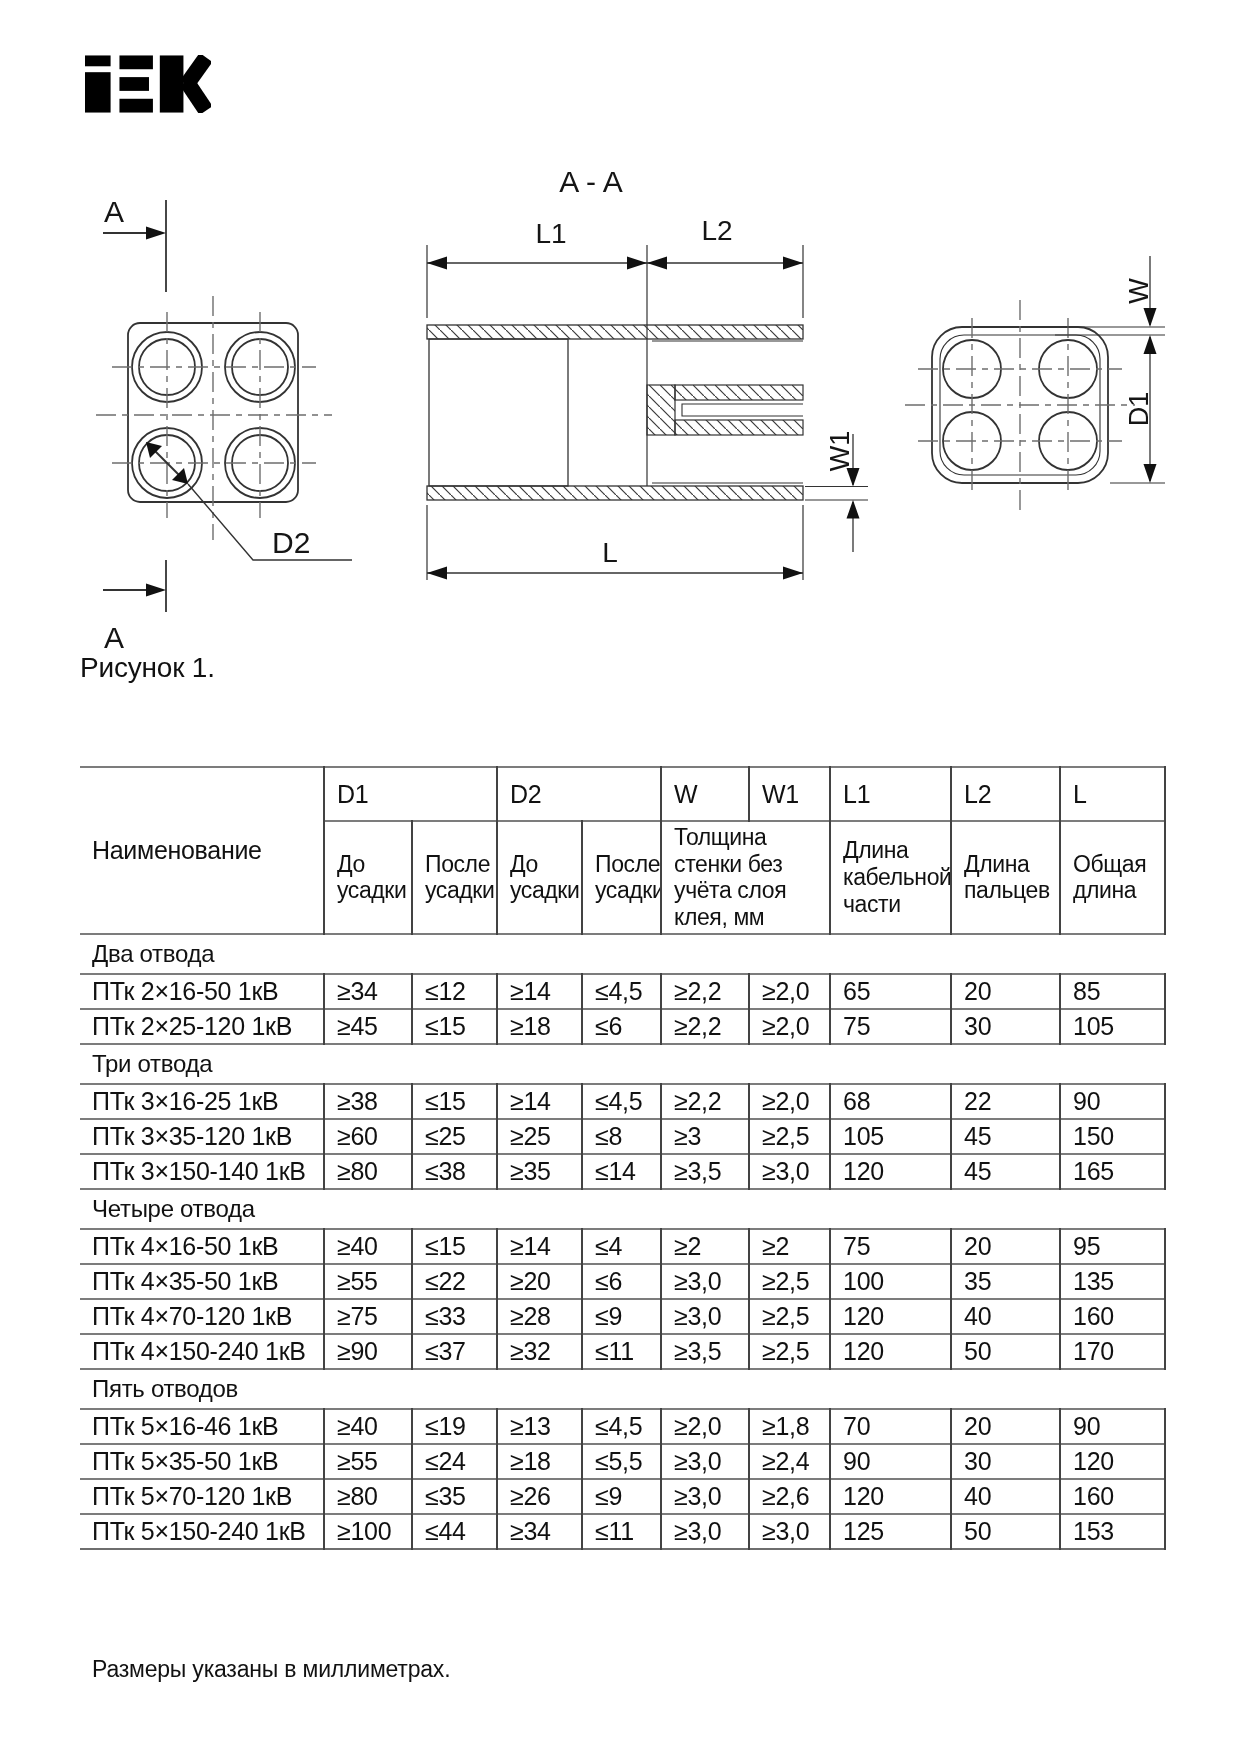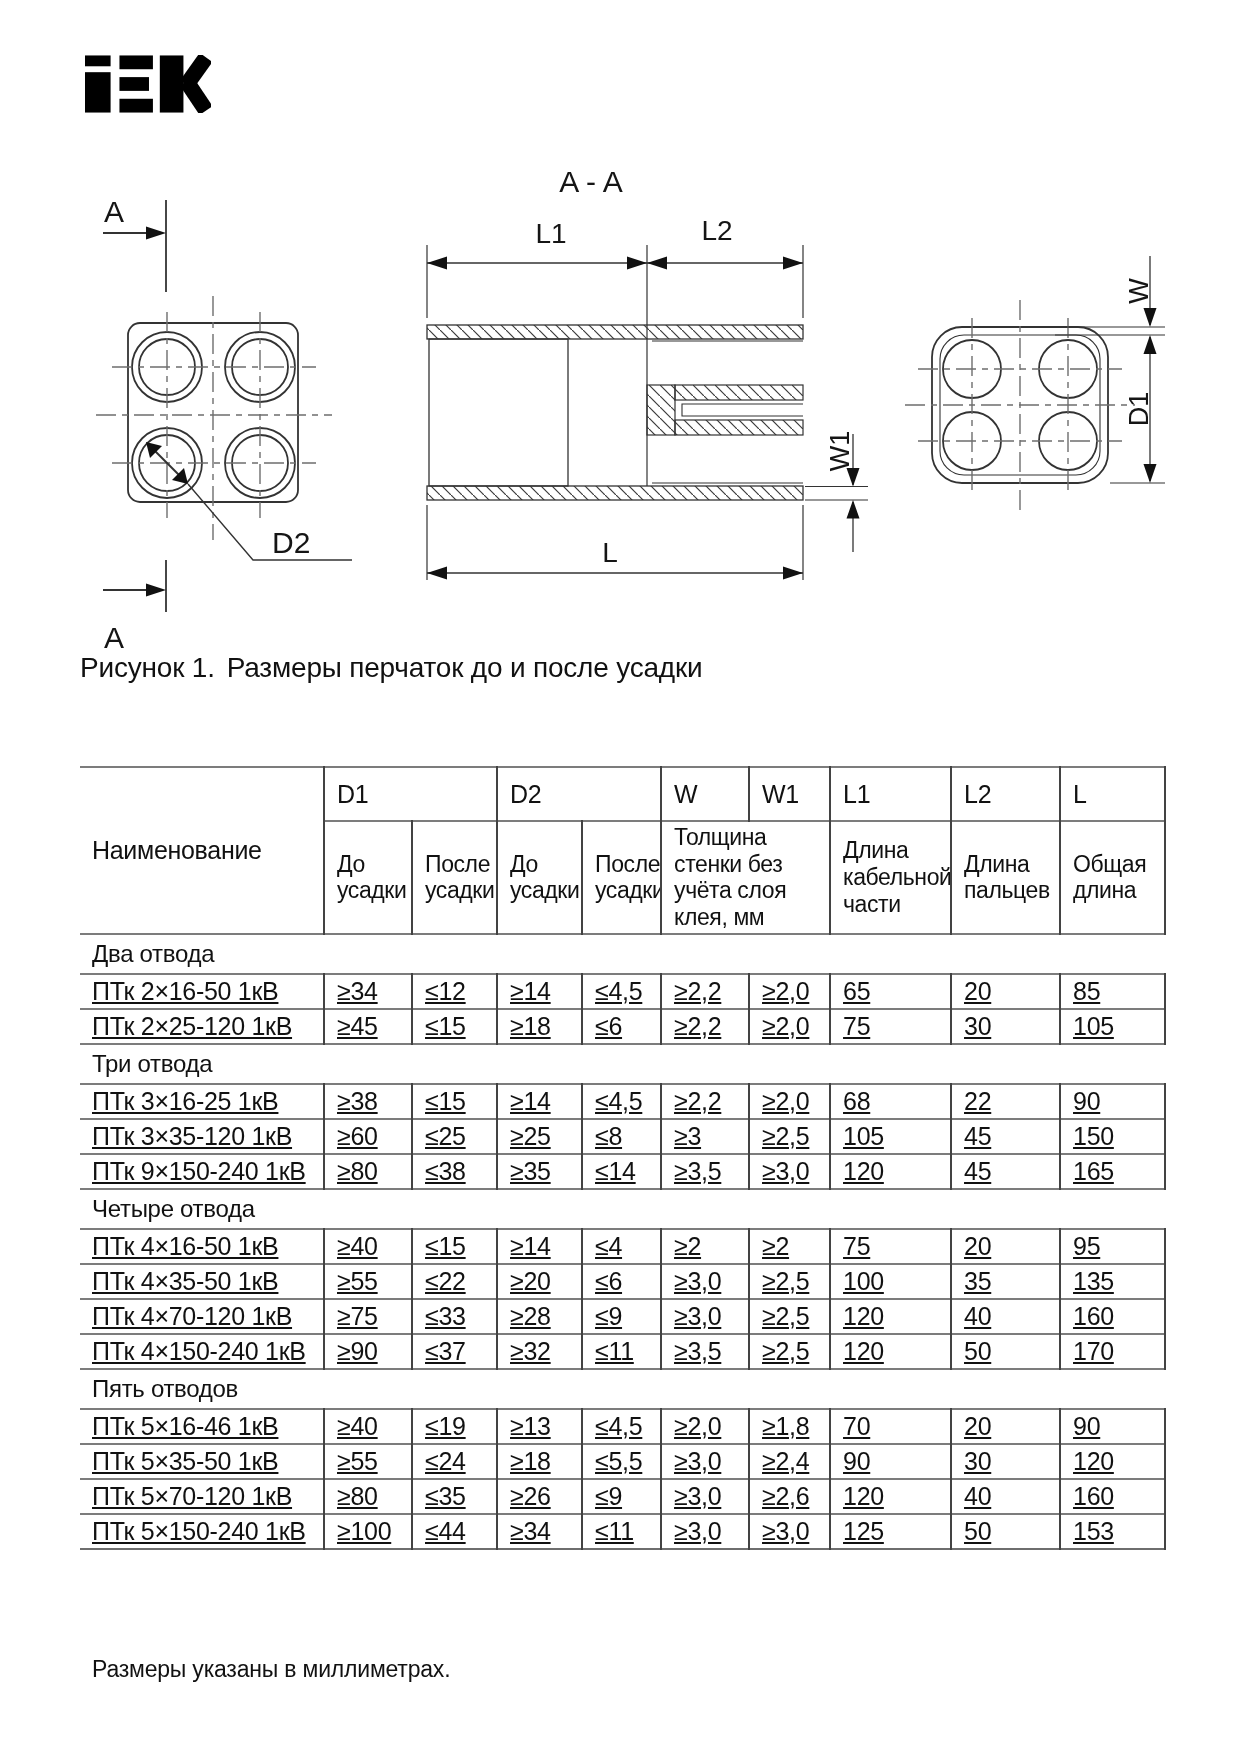--- a/index.html
+++ b/index.html
@@ -32,21 +32,21 @@
     text-align:left; vertical-align:middle;
     font-weight:normal; line-height:1.16;
     overflow:hidden;
   }
   .dim-table thead tr.h1 { height:54px; }
   .dim-table thead tr.h1 th { font-size:25px; }
   .dim-table thead tr.h2 { height:84px; }
   .dim-table thead tr.h2 th { font-size:23px; letter-spacing:-0.4px; }
   .dim-table tr.group-row { height:40px; }
   .dim-table tr.group-row td { border-right:none; font-size:24px; }
-  .dim-table tr.data-row { height:29px;text-decoration:underline; }
+  .dim-table tr.data-row { height:29px; }
   .footnote {
     position:absolute; top:1656px; left:92px;
     font-size:23px; letter-spacing:-0.2px;
   }
 </style>
 </head>
 <body>
 
 <div class="page">
 
@@ -200,21 +200,20 @@
         <line x1="1150" y1="337" x2="1150" y2="481" stroke-width="1.3"></line>
         <polygon points="1150,335 1143.5,354 1156.5,354" fill="#111" stroke="none"></polygon>
         <polygon points="1150,483 1143.5,464 1156.5,464" fill="#111" stroke="none"></polygon>
         <text x="1148" y="409" font-size="27" text-anchor="middle" stroke="none" fill="#151515" transform="rotate(-90 1148 409)">D1</text>
       </g>
     </g>
   </svg>
 
   <div class="caption">
     <span>Рисунок 1.</span>
-    <span>Размеры перчаток до и после усадки</span>
   </div>
 
   <table class="dim-table">
     <colgroup>
       <col style="width:244px">
         <col style="width:88px">
         <col style="width:85px">
       <col style="width:85px">
         <col style="width:79px">
         <col style="width:88px">
@@ -294,21 +293,21 @@
           <td>≤25</td>
           <td>≥25</td>
           <td>≤8</td>
           <td>≥3</td>
           <td>≥2,5</td>
           <td>105</td>
           <td>45</td>
           <td>150</td>
         </tr>
         <tr class="data-row">
-          <td>ПТк 9×150-240 1кВ</td>
+          <td>ПТк 3×150-140 1кВ</td>
           <td>≥80</td>
           <td>≤38</td>
           <td>≥35</td>
           <td>≤14</td>
           <td>≥3,5</td>
           <td>≥3,0</td>
           <td>120</td>
           <td>45</td>
           <td>165</td>
         </tr>

